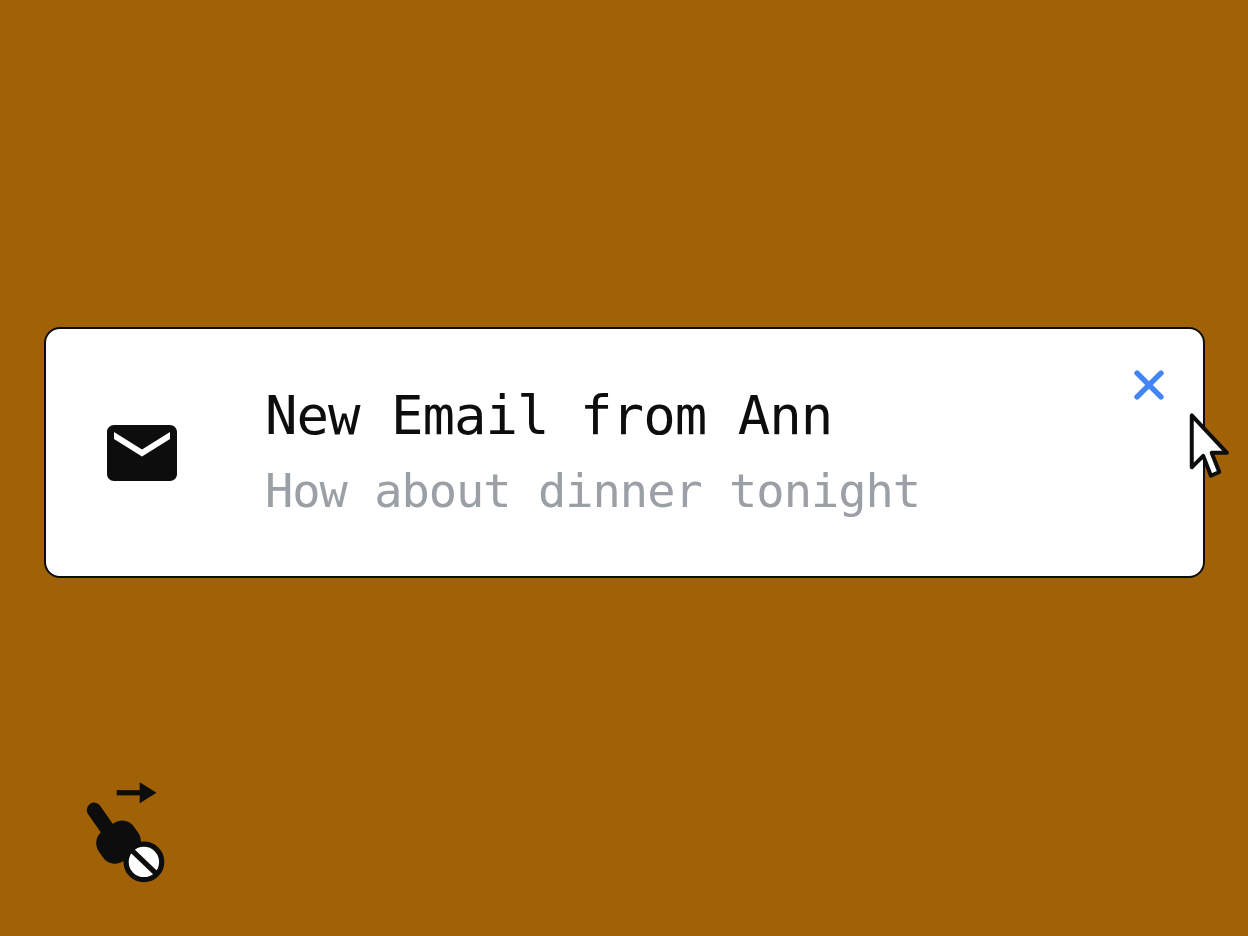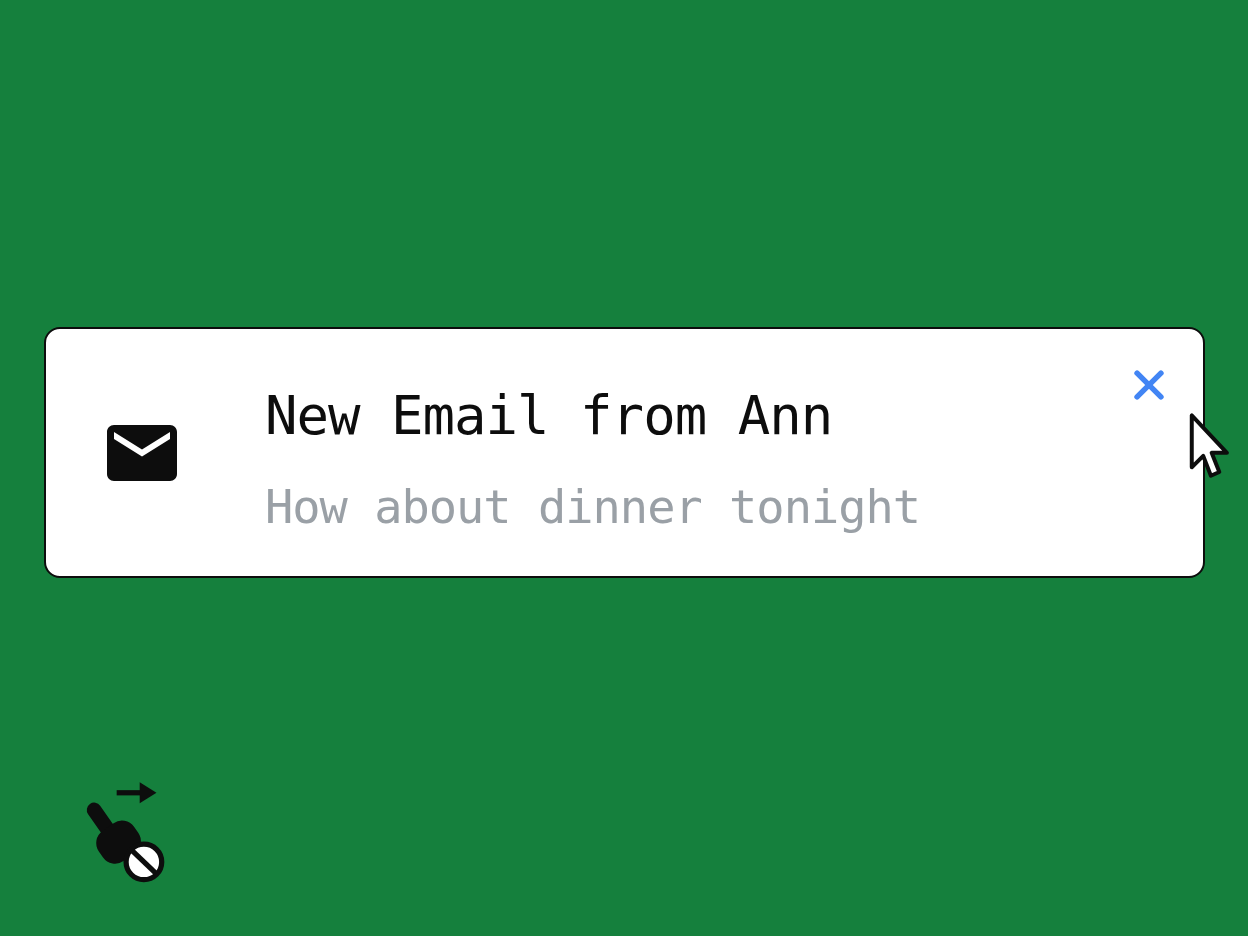--- a/index.html
+++ b/index.html
@@ -9,21 +9,21 @@
   }
   * { margin: 0; padding: 0; box-sizing: border-box; }
   html, body { background: #ffffff; }
   body {
     font-family: "DejaVu Sans Mono", "Liberation Mono", monospace;
   }
   .stage {
     position: relative;
     width: 1248px;
     height: 936px;
-    background: #15803d;
+    background: #a16207;
     overflow: hidden;
   }
 
   
   .card {
     position: absolute;
     left: 44px;
     top: 327px;
     width: 1161px;
     height: 251px;
@@ -46,21 +46,21 @@
     top: 60px;
   }
   .title {
     font-size: 54px;
     line-height: 1.0;
     color: var(--ink);
     letter-spacing: -1px;
     white-space: nowrap;
   }
   .subtitle {
-    margin-top: 40px;
+    margin-top: 24px;
     font-size: 47px;
     line-height: 1.0;
     color: var(--subtitle-gray);
     letter-spacing: -1px;
     white-space: nowrap;
   }
 
   .close-btn {
     position: absolute;
     top: 30px;

